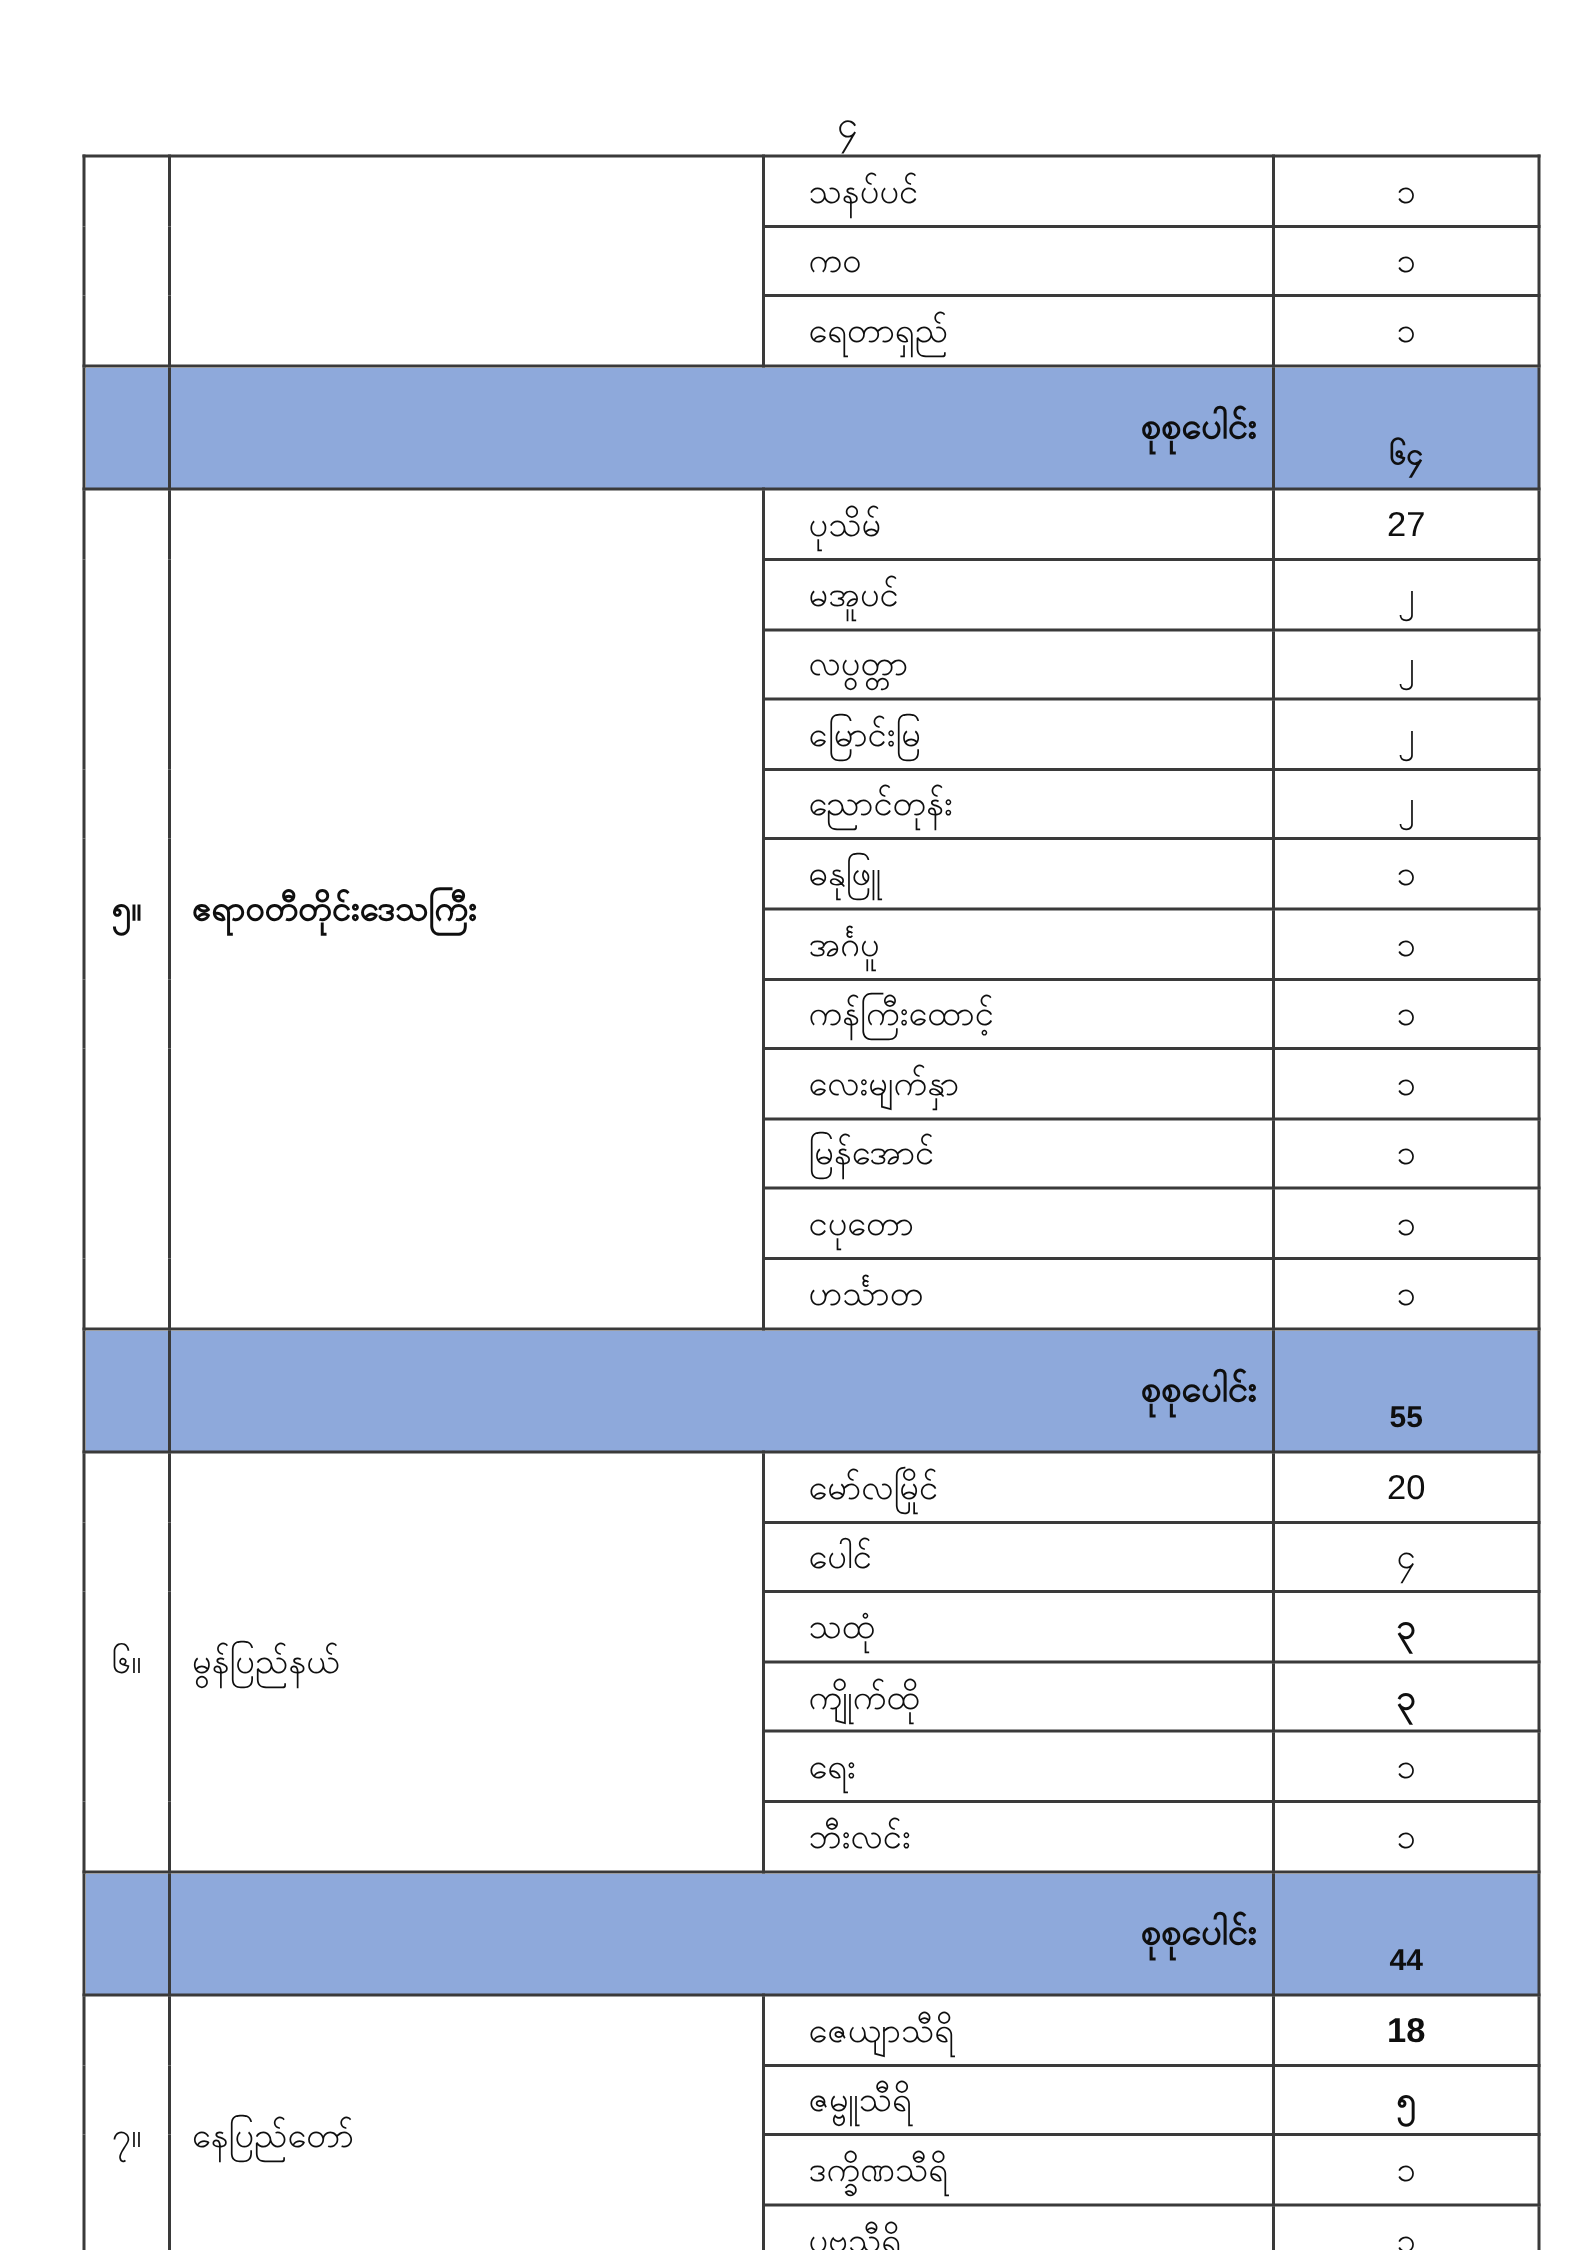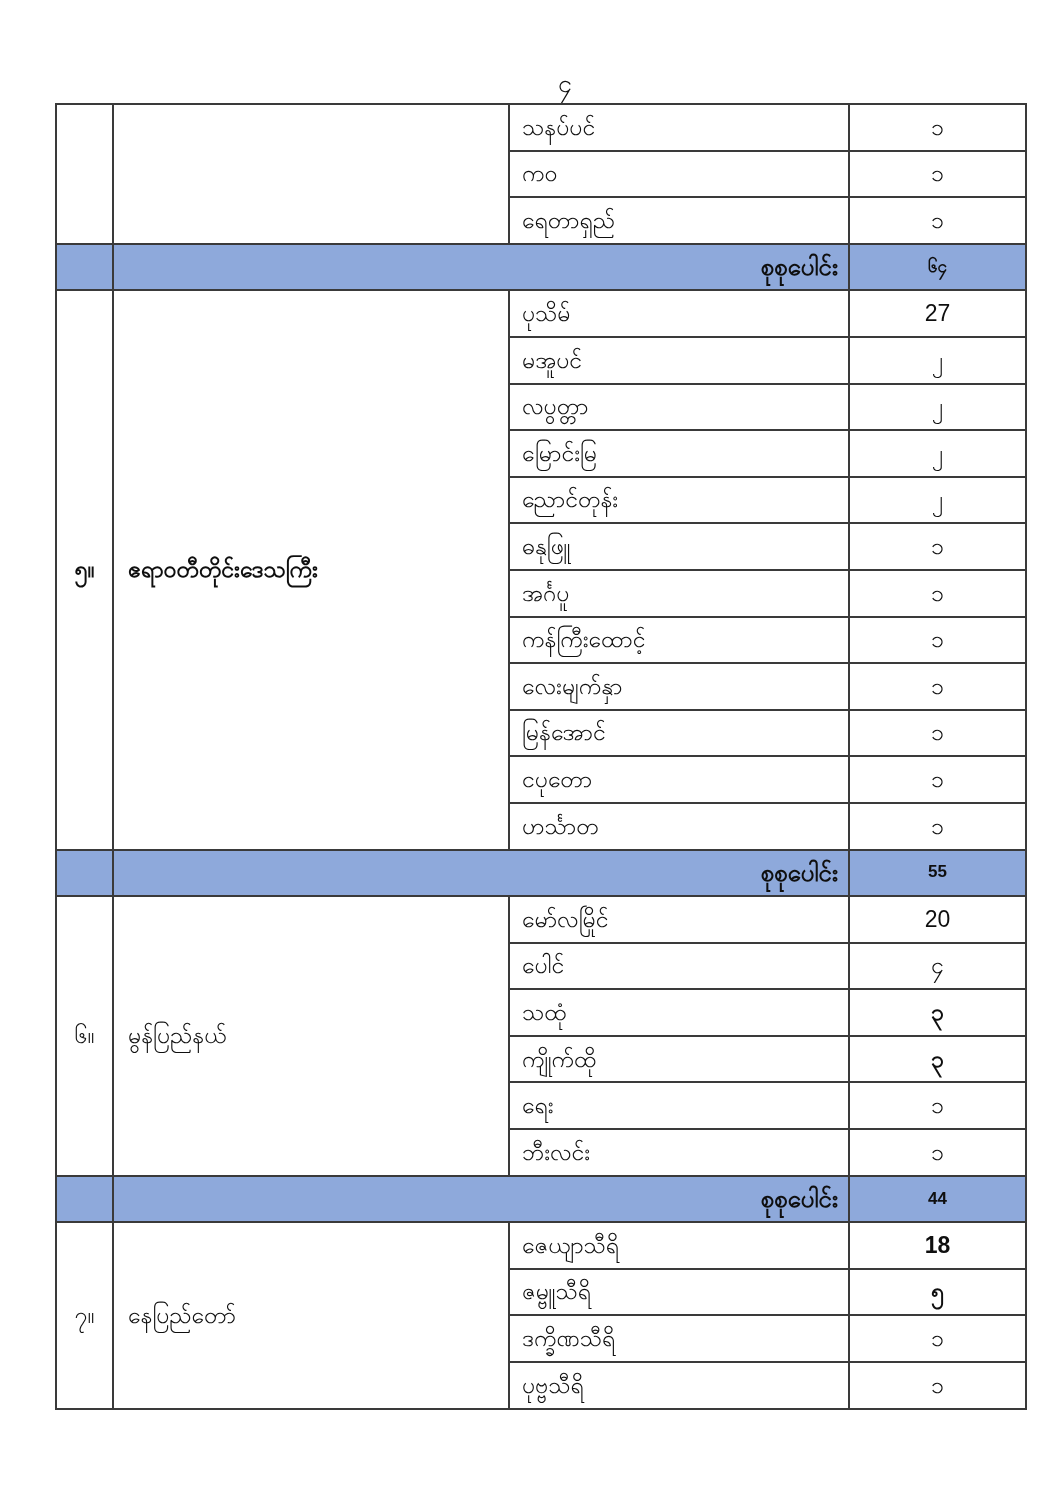--- a/index.html
+++ b/index.html
@@ -39,25 +39,25 @@
   td .cell {
     height: 44.6px;
     display: flex;
     align-items: center;
     overflow: visible;
   }
   td.secno { text-align: center; font-size: 24px; }
   td.secno .inner { display: block; text-align: center; }
   td.region { font-size: 24px; }
   td.region .inner { display: block; padding-left: 14px; }
-  td.tname .cell { justify-content: flex-start; padding-left: 12px; }
+  td.tname .cell { justify-content: flex-start; padding-left: 29px; }
   td.tval .cell { justify-content: center; }
   tr.total-row td { background: #8EA9DB; }
   td.tlabel .cell { justify-content: flex-end; padding-right: 10px; font-weight: bold; font-size: 24px; }
-  tr.total-row td.tval .cell { font-weight: bold; font-size: 17px; }
+  tr.total-row td.tval .cell { font-weight: bold; font-size: 20px; margin-top: 36px; }
   .bold { font-weight: bold; }
   .sec-bold { font-weight: bold; }
 </style>
 </head>
 <body>
 
 <div class="page-number">၄</div>
 
 <table class="report">
   <colgroup>

